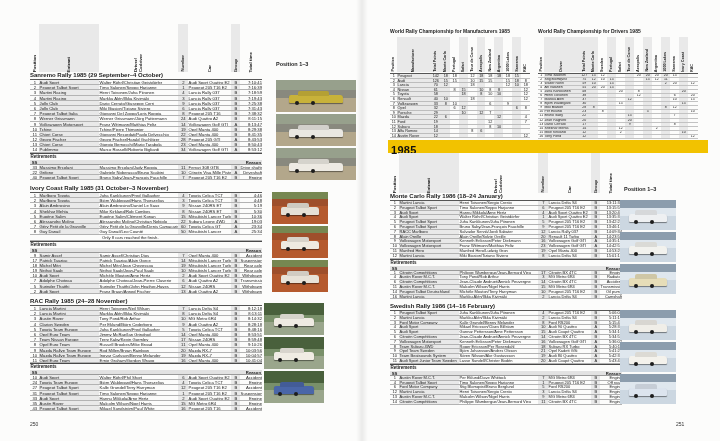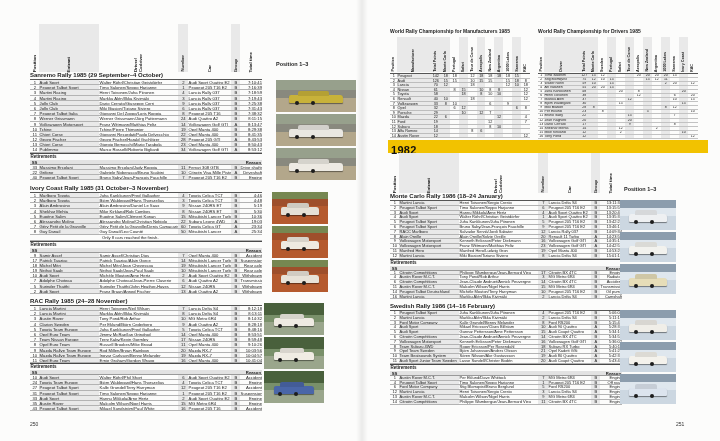--- a/index.html
+++ b/index.html
@@ -1211,21 +1211,21 @@
           <div class="cell shade" style="width: 9px; text-align: center;"></div>
           <div class="cell" style="width: 9px; text-align: center;"></div>
           <div class="cell shade" style="width: 9px; text-align: center;"></div>
           <div class="cell" style="width: 9px; text-align: center;"></div>
           <div class="cell shade" style="width: 9px; text-align: center;"></div>
           <div class="cell" style="width: 9px; text-align: center;">12</div>
         </div>
       </div>
 
     <div class="banner" style="left: 388px; top: 140px; width: 320px; background: rgb(242, 194, 0);">
-      <span>1982</span>
+      <span>1985</span>
     </div>
 
     <div class="vheads rt-h" style="left:390px;top:153px;width:232px;height:40px">
         <div class="vh" style="left: 0px; width: 9px;">
           <span class="vht">Position</span>
         </div>
         <div class="band" style="left: 9px; width: 60px;"></div>
         <div class="vh" style="left: 9px; width: 60px;">
           <span class="vht">Entrant</span>
         </div>

